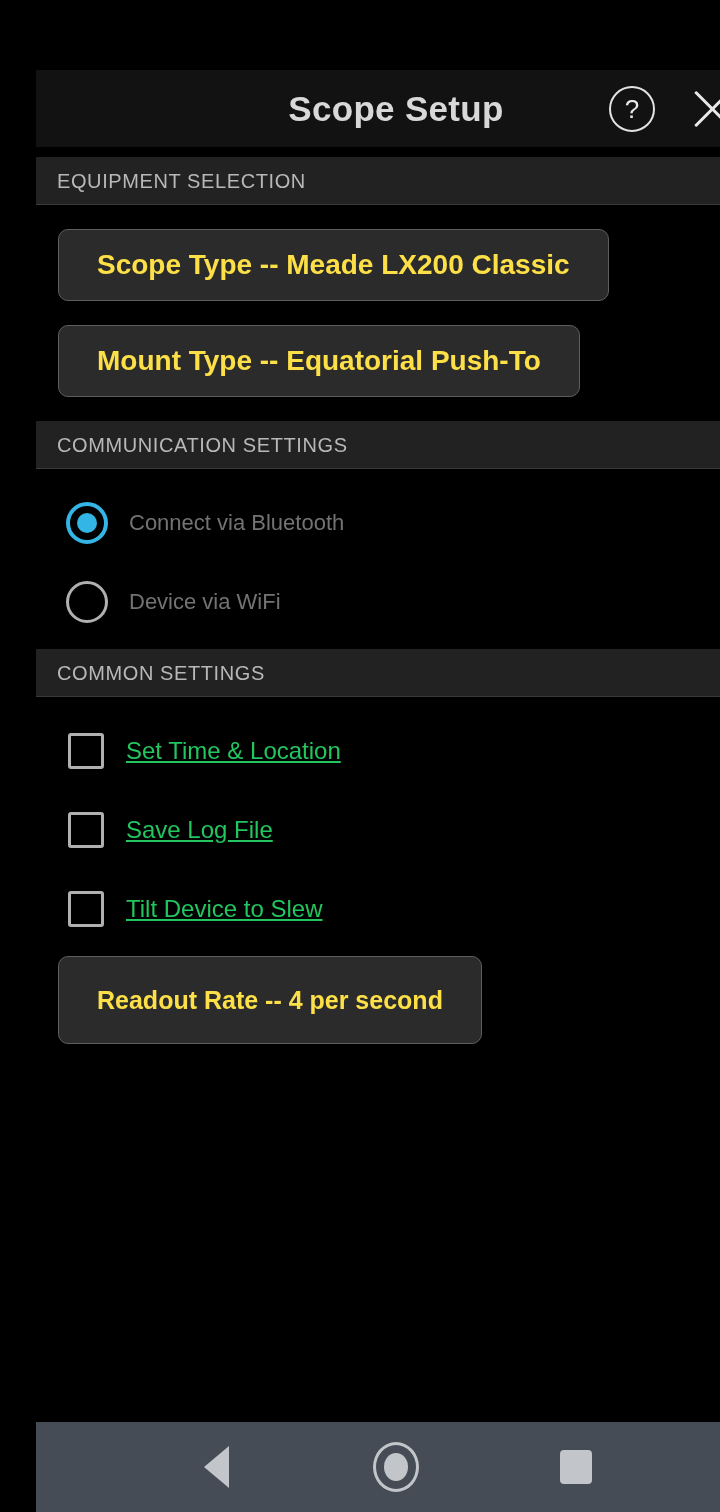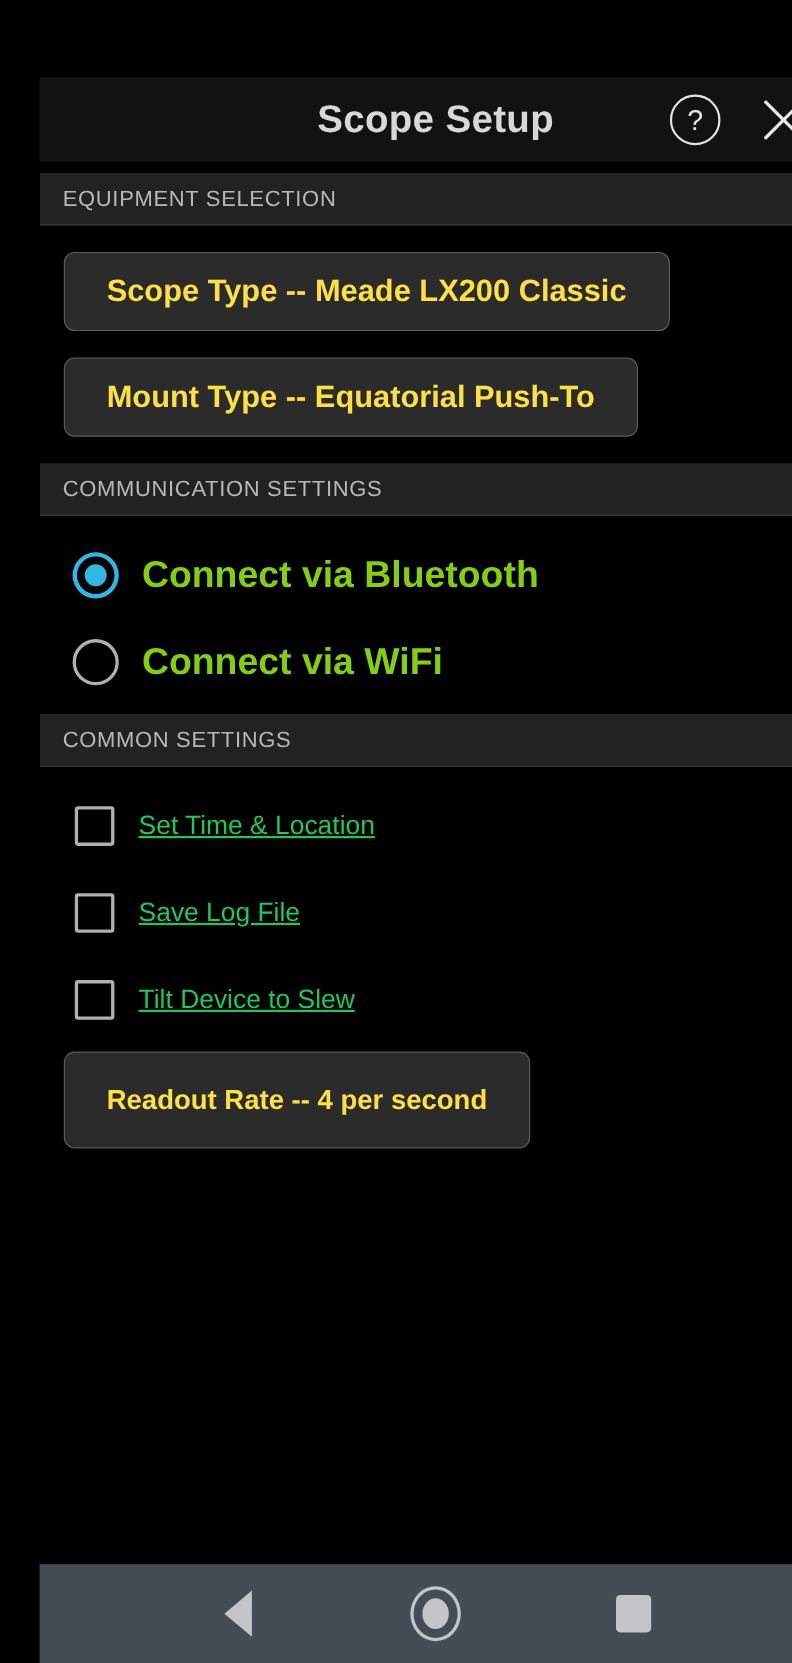--- a/index.html
+++ b/index.html
@@ -180,24 +180,23 @@
     border: 4px solid #33b5e5;
   }
   .radio.on .dot {
     width: 20px;
     height: 20px;
     border-radius: 50%;
     background: #33b5e5;
   }
   .choice-label {
     margin-left: 21px;
-    font-size: 34px;
-    color: #84cc16;
-    line-height: 1;
-    font-weight: bold;
+    font-size: 22px;
+    color: #737373;
+    line-height: 1;
   }
 
   
   .check-row {
     display: flex;
     align-items: center;
     height: 79px;
     padding-left: 32px;
     cursor: pointer;
   }
@@ -317,21 +316,21 @@
 
     <div class="choice-row">
       <span class="radio on">
         <span class="dot"></span>
       </span>
       <span class="choice-label">Connect via Bluetooth</span>
     </div>
 
     <div class="choice-row">
       <span class="radio off"></span>
-      <span class="choice-label">Connect via WiFi</span>
+      <span class="choice-label">Device via WiFi</span>
     </div>
 
     <div class="spacer-xs"></div>
 
     <div class="section-header">
       <span class="section-header-text">COMMON SETTINGS</span>
     </div>
 
     <div class="spacer-sm"></div>
 

